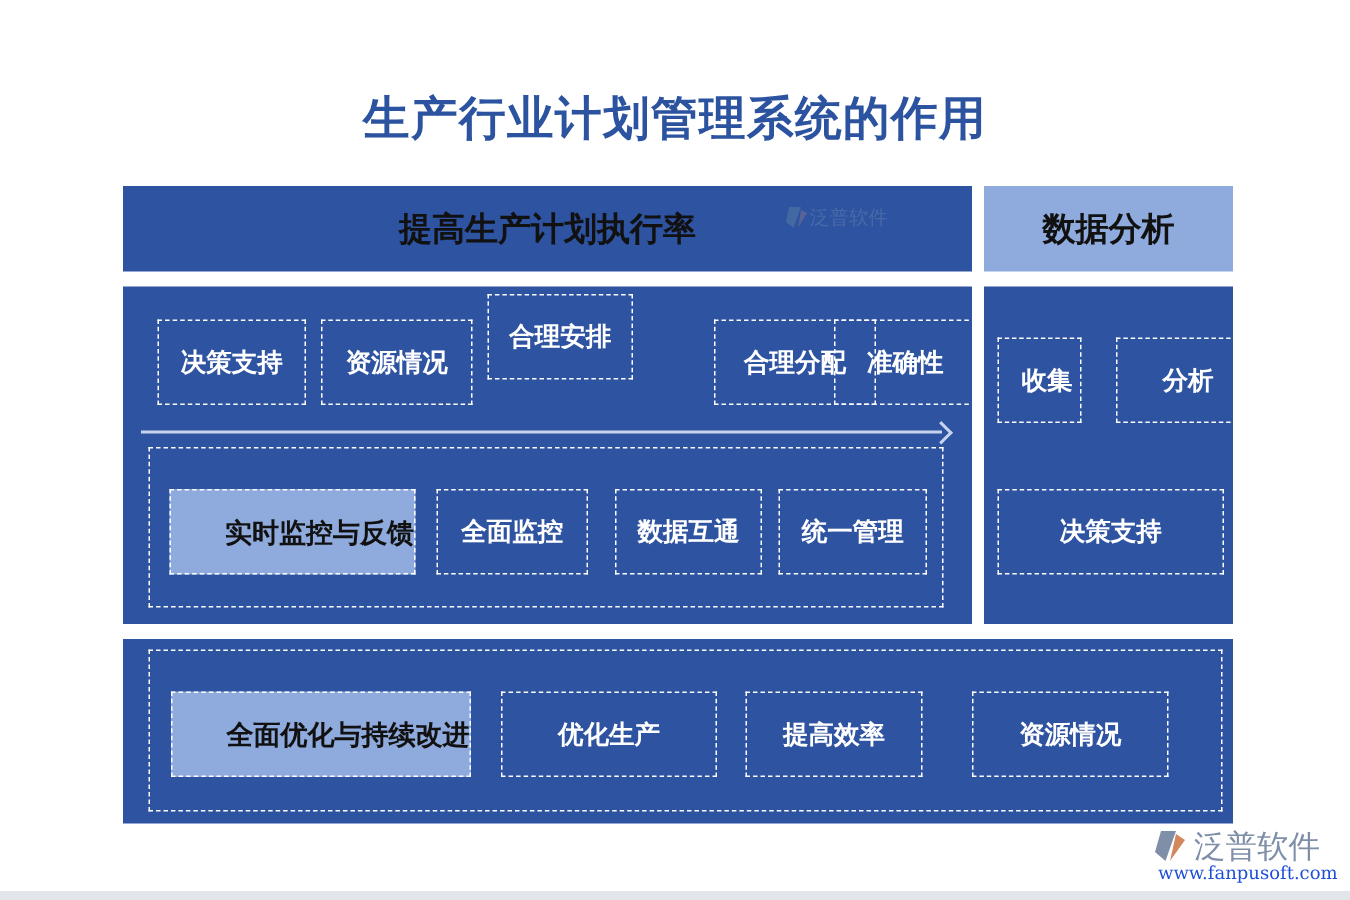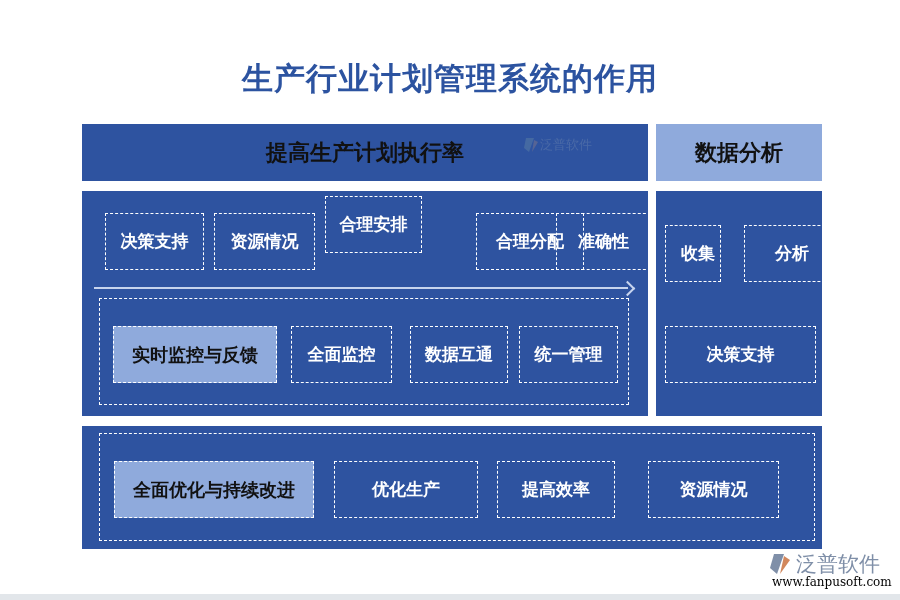--- a/index.html
+++ b/index.html
@@ -15,35 +15,35 @@
   .panel { position: absolute; background: #2e53a0; }
   .hdr {
     position: absolute; display: flex; align-items: center; justify-content: center;
     font-size: 22px; font-weight: bold; color: #111; text-align: center;
   }
   .box {
     position: absolute; box-sizing: border-box; border: 1.5px dashed #ffffff;
     display: flex; align-items: center; justify-content: center;
     color: #ffffff; font-weight: bold; font-size: 17px;
   }
-  .box.hl { background: #8faadc; color: #111; font-size: 18px; }
+  .box.hl { background: #8faadc; color: #111; font-size: 18px; justify-content: flex-end; }
   .frame { position: absolute; box-sizing: border-box; border: 1.5px dashed #ffffff; }
   .arrow-line { position: absolute; height: 2px; background: #c7d4ee; }
   .arrow-head {
     position: absolute; width: 9px; height: 9px;
     border-top: 2px solid #c7d4ee; border-right: 2px solid #c7d4ee;
     transform: rotate(45deg);
   }
   .wm {
     position: absolute; left: 522px; top: 136px; display: flex; align-items: center;
     opacity: 0.25; color: #9ab; font-size: 13px;
   }
   .logo { position: absolute; left: 768px; top: 552px; }
   .logo-name { position: absolute; left: 28px; top: -2px; font-size: 21px; color: #7f8fa8; white-space: nowrap; font-family: "DejaVu Sans", sans-serif; }
-  .logo-url { position: absolute; left: 4px; top: 23px; font-size: 12px; color: #000000; white-space: nowrap; font-family: "DejaVu Serif", serif; }
+  .logo-url { position: absolute; left: 4px; top: 23px; font-size: 12px; color: #1d4ed8; white-space: nowrap; font-family: "DejaVu Serif", serif; }
   .bottom-bar { position: absolute; left: 0; top: 594px; width: 900px; height: 6px; background: #e2e6ea; }
 </style>
 </head>
 <body>
 
 <div class="title">生产行业计划管理系统的作用</div>
 
 <div class="panel hdr" style="left:82px;top:124px;width:566px;height:57px;">
   <span>提高生产计划执行率</span>
 </div>

